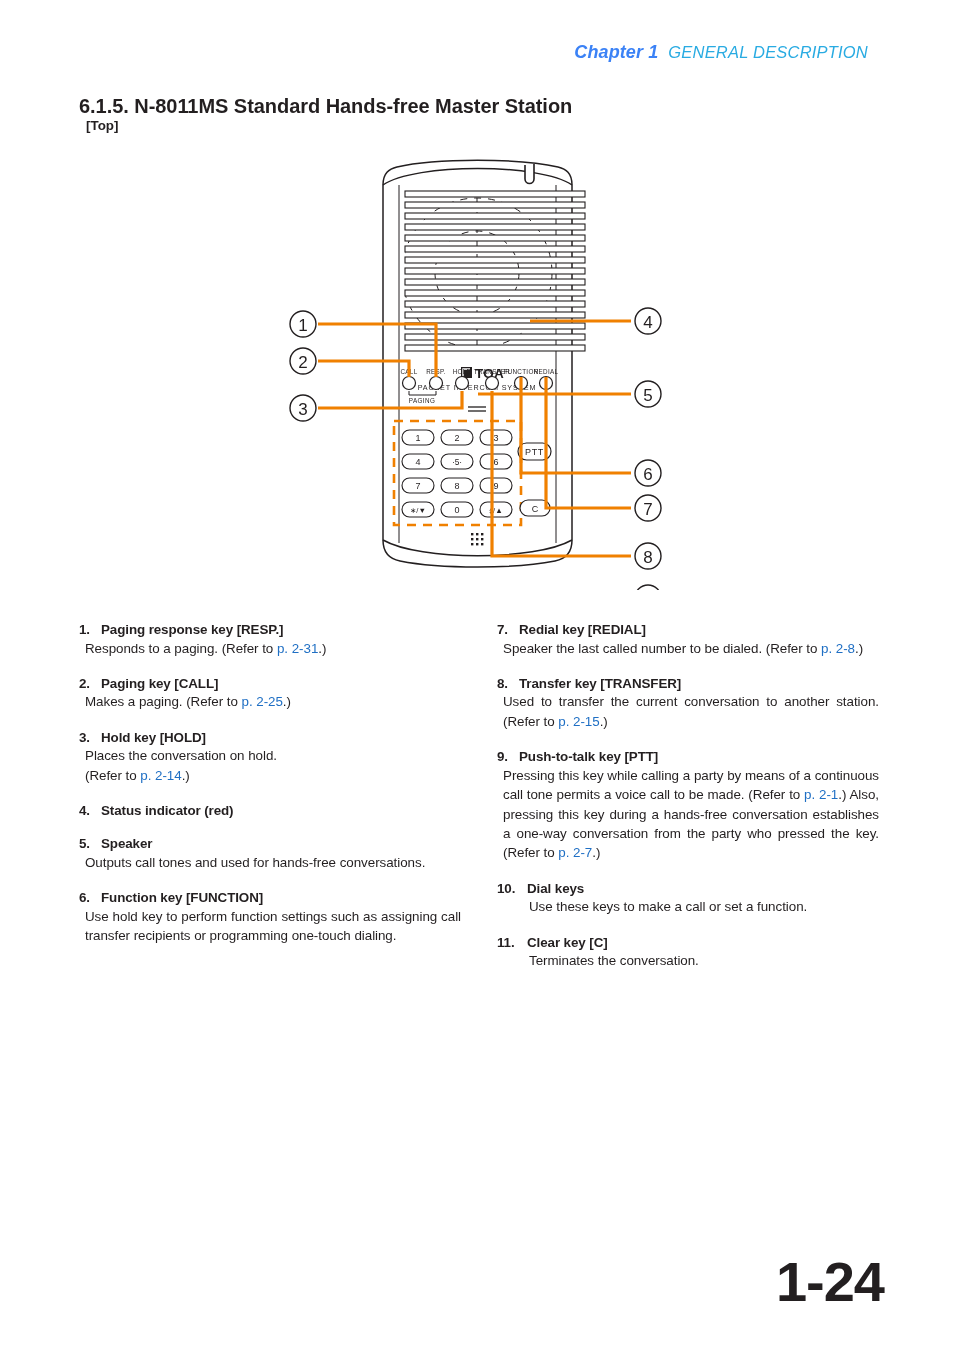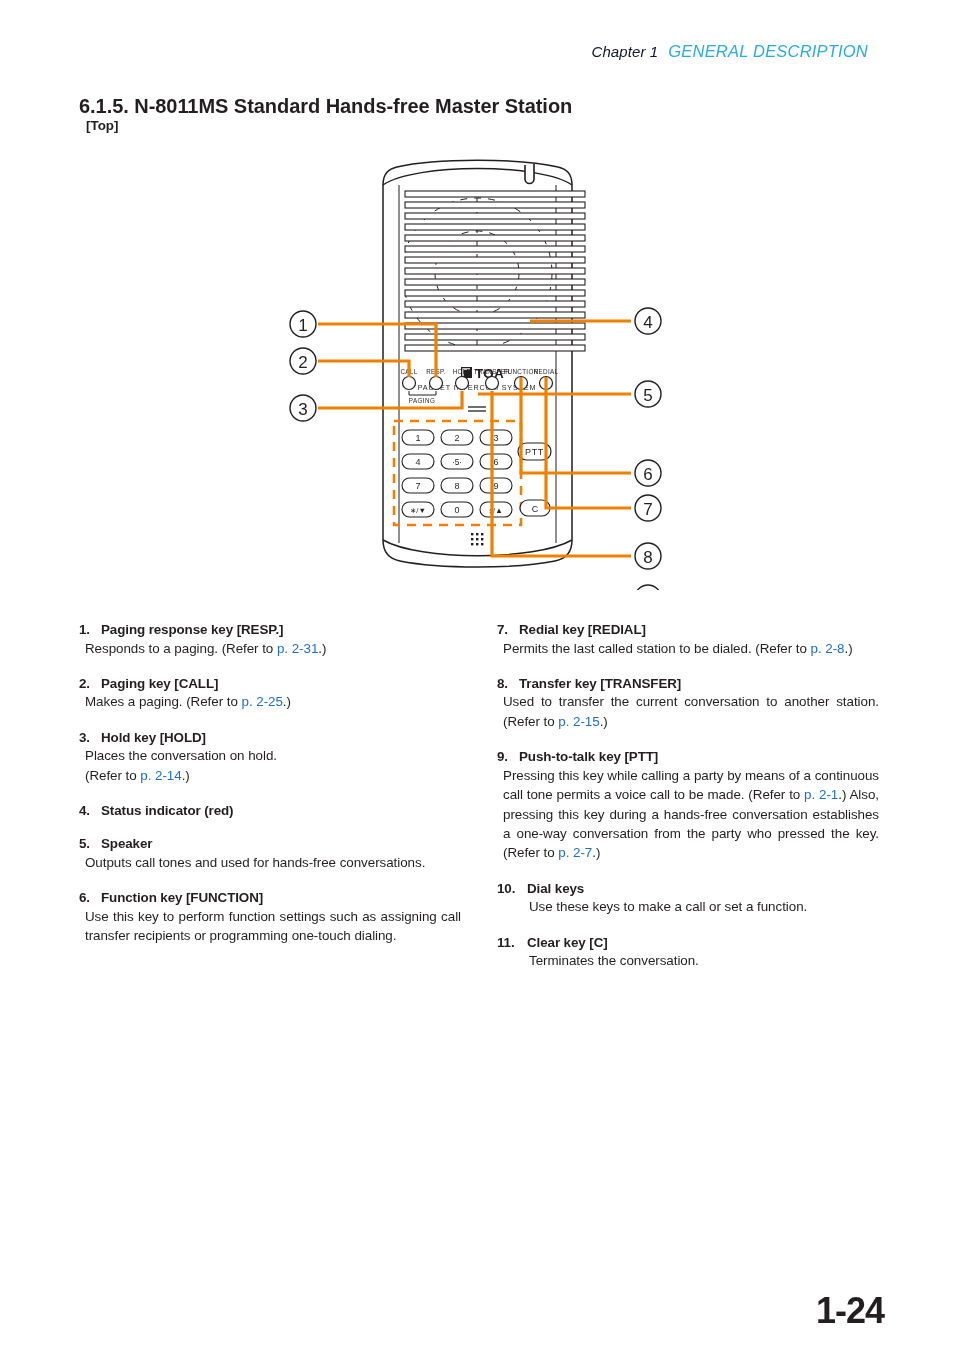--- a/index.html
+++ b/index.html
@@ -20,23 +20,23 @@
   .page-header {
     position: absolute;
     top: 42px;
     right: 86px;
     font-style: italic;
     font-size: 14.5px;
     letter-spacing: .1px;
     white-space: nowrap;
   }
   .page-header .chap {
-    font-weight: normal;
-    color: #0f172a;
-    font-size: 15px;
+    font-weight: bold;
+    color: #3b82f6;
+    font-size: 18px;
   }
   .page-header .chap-title {
     color: #29abe2;
     font-size: 16.5px;
     margin-left: 10px;
     letter-spacing: .2px;
   }
 
   
   .sec-heading {
@@ -97,22 +97,22 @@
     letter-spacing: -.05px;
   }
   .item-body.wide { margin-left: 32px; }
   .item-body.nojust { text-align: left; }
   .ref { color: #1f6fc4; }
 
   
   .folio {
     position: absolute;
     right: 70px;
-    bottom: 18px;
-    font-size: 36px;
+    bottom: 36px;
+    font-size: 56px;
     font-weight: bold;
     letter-spacing: -1px;
     color: #231f20;
   }
 </style>
 </head>
 <body>
 
 <div class="page-header">
   <span class="chap">Chapter 1</span><span class="chap-title">GENERAL DESCRIPTION</span>
@@ -367,30 +367,30 @@
           <span class="item-num">5.</span>
           <span>Speaker</span>
         </div>
         <div class="item-body nojust"><span>Outputs call tones and used for hands-free conversations.</span></div>
       </div>
       <div class="item">
         <div class="item-head">
           <span class="item-num">6.</span>
           <span>Function key [FUNCTION]</span>
         </div>
-        <div class="item-body"><span>Use this key to perform function settings such as assigning call transfer recipients or programming one-touch dialing.</span></div>
+        <div class="item-body"><span>Use hold key to perform function settings such as assigning call transfer recipients or programming one-touch dialing.</span></div>
       </div>
     </div>
   <div class="col" id="col-right">
       <div class="item">
         <div class="item-head">
           <span class="item-num">7.</span>
           <span>Redial key [REDIAL]</span>
         </div>
-        <div class="item-body"><span>Permits the last called station to be dialed. (Refer to </span><span class="ref">p. 2-8</span><span>.)</span></div>
+        <div class="item-body"><span>Speaker the last called number to be dialed. (Refer to </span><span class="ref">p. 2-8</span><span>.)</span></div>
       </div>
       <div class="item">
         <div class="item-head">
           <span class="item-num">8.</span>
           <span>Transfer key [TRANSFER]</span>
         </div>
         <div class="item-body"><span>Used to transfer the current conversation to another station. (Refer to </span><span class="ref">p. 2-15</span><span>.)</span></div>
       </div>
       <div class="item">
         <div class="item-head">

